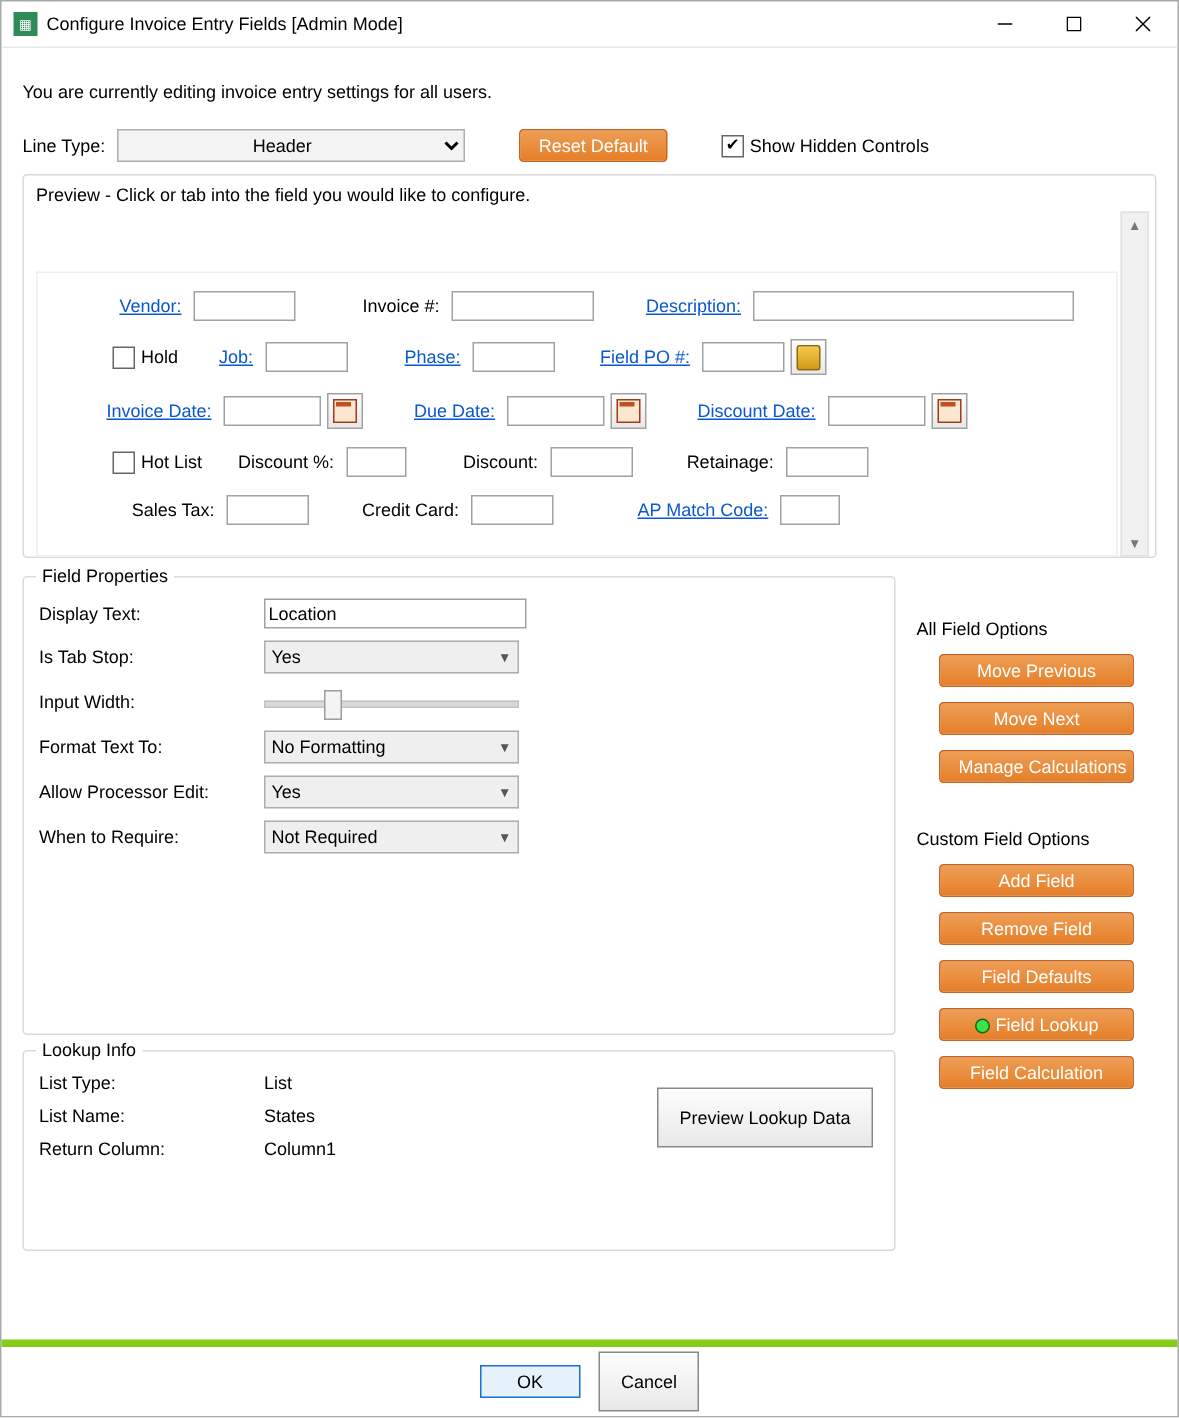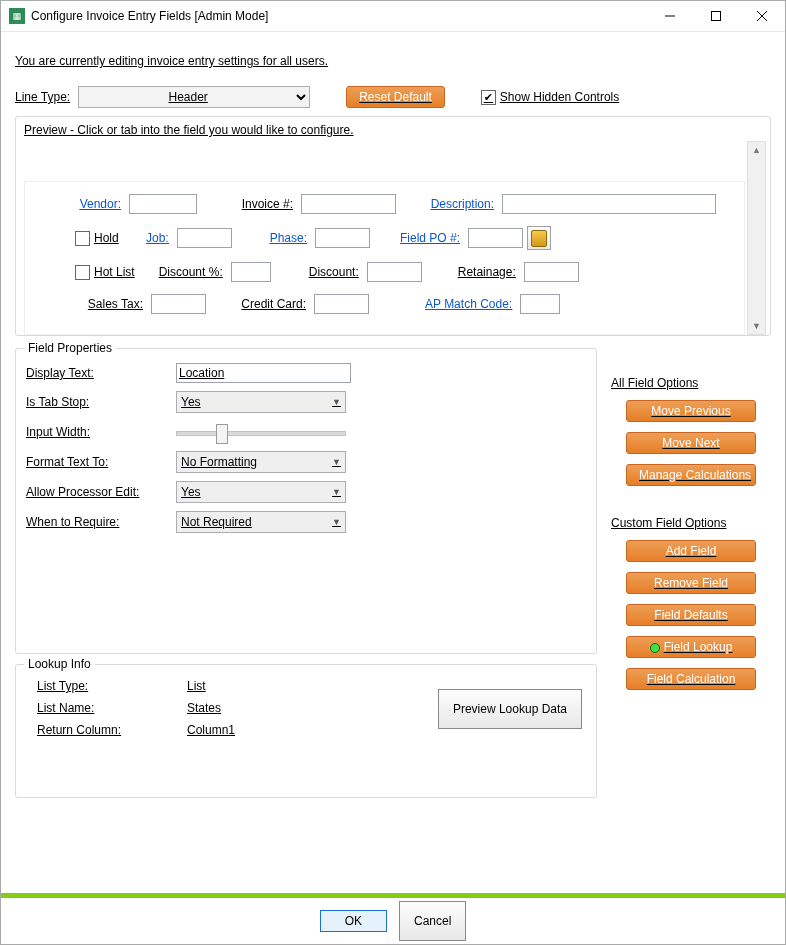--- a/index.html
+++ b/index.html
@@ -44,21 +44,20 @@
     color: #000;
     font-family: sans-serif;
   }
   .title-bar .win-btn svg { display: block; }
 
   .content {
     padding: 8px 14px 0 14px;
     flex: 1;
     display: flex;
     flex-direction: column;
-    text-decoration: underline;
   }
   .intro { margin: 14px 0 18px 0; }
 
   .row { display: flex; align-items: center; gap: 8px; margin-bottom: 8px; }
   label.lbl { white-space: nowrap; }
 
   select.combo {
     height: 22px;
     border: 1px solid #abadb3;
     background: #f3f3f3;
@@ -399,20 +398,39 @@
             <span class="plabel link">Phase:</span>
             <input class="text" style="width: 55px;">
             <span style="width:20px"></span>
             <span class="plabel link" style="width:62px">Field PO #:</span>
             <input class="text" style="width: 55px;">
             <span class="iconbtn">
                 <span class="db-icon"></span>
               </span>
           </div>
 
+          <div class="prow">
+            <span class="plabel link" style="width:110px">Invoice Date:</span>
+            <input class="text" style="width: 65px;">
+            <span class="iconbtn">
+                <span class="cal-icon"></span>
+              </span>
+            <span style="width:26px"></span>
+            <span class="plabel link">Due Date:</span>
+            <input class="text" style="width: 65px;">
+            <span class="iconbtn">
+                <span class="cal-icon"></span>
+              </span>
+            <span style="width:26px"></span>
+            <span class="plabel link">Discount Date:</span>
+            <input class="text" style="width: 65px;">
+            <span class="iconbtn">
+                <span class="cal-icon"></span>
+              </span>
+          </div>
 
 
           <div class="prow">
             <span style="width:40px"></span>
             <span class="checkbox">
               <span class="box"></span>
               <span>Hot List</span>
             </span>
             <span style="width:16px"></span>
             <span class="plabel">Discount %:</span>
@@ -486,21 +504,21 @@
             <span class="plbl">When to Require:</span>
             <div class="propcombo">
               <span>Not Required</span>
               <span class="caret">▼</span>
             </div>
           </div>
         </div>
 
         <div class="groupbox" style="height:108px">
           <span class="legend">Lookup Info</span>
-          <div style="display:flex;margin-left:11px;">
+          <div style="display:flex;">
             <div style="flex:1">
               <div class="proprow">
                 <span class="plbl">List Type:</span>
                 <span>List</span>
               </div>
               <div class="proprow">
                 <span class="plbl">List Name:</span>
                 <span>States</span>
               </div>
               <div class="proprow">

